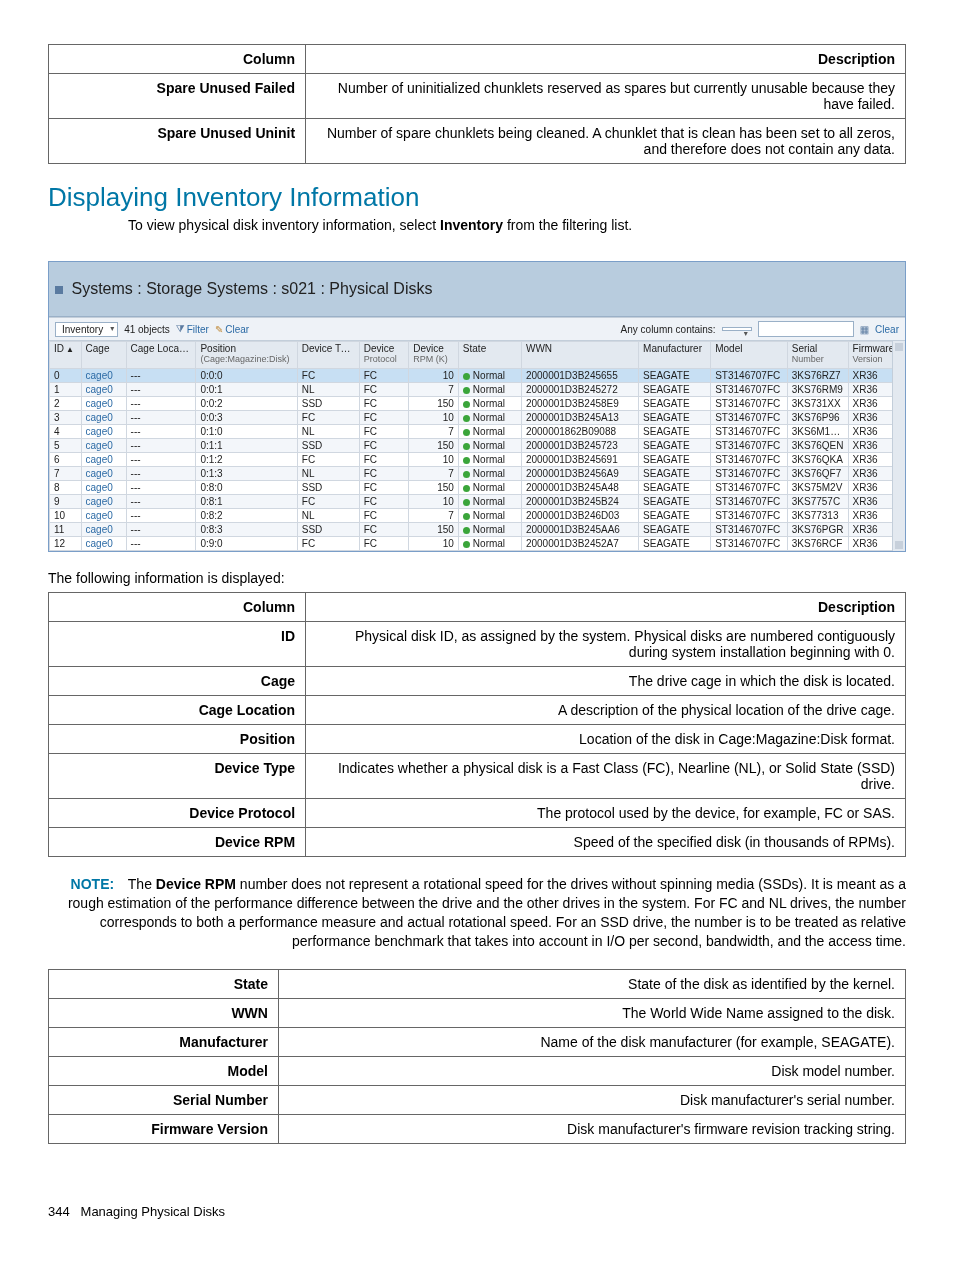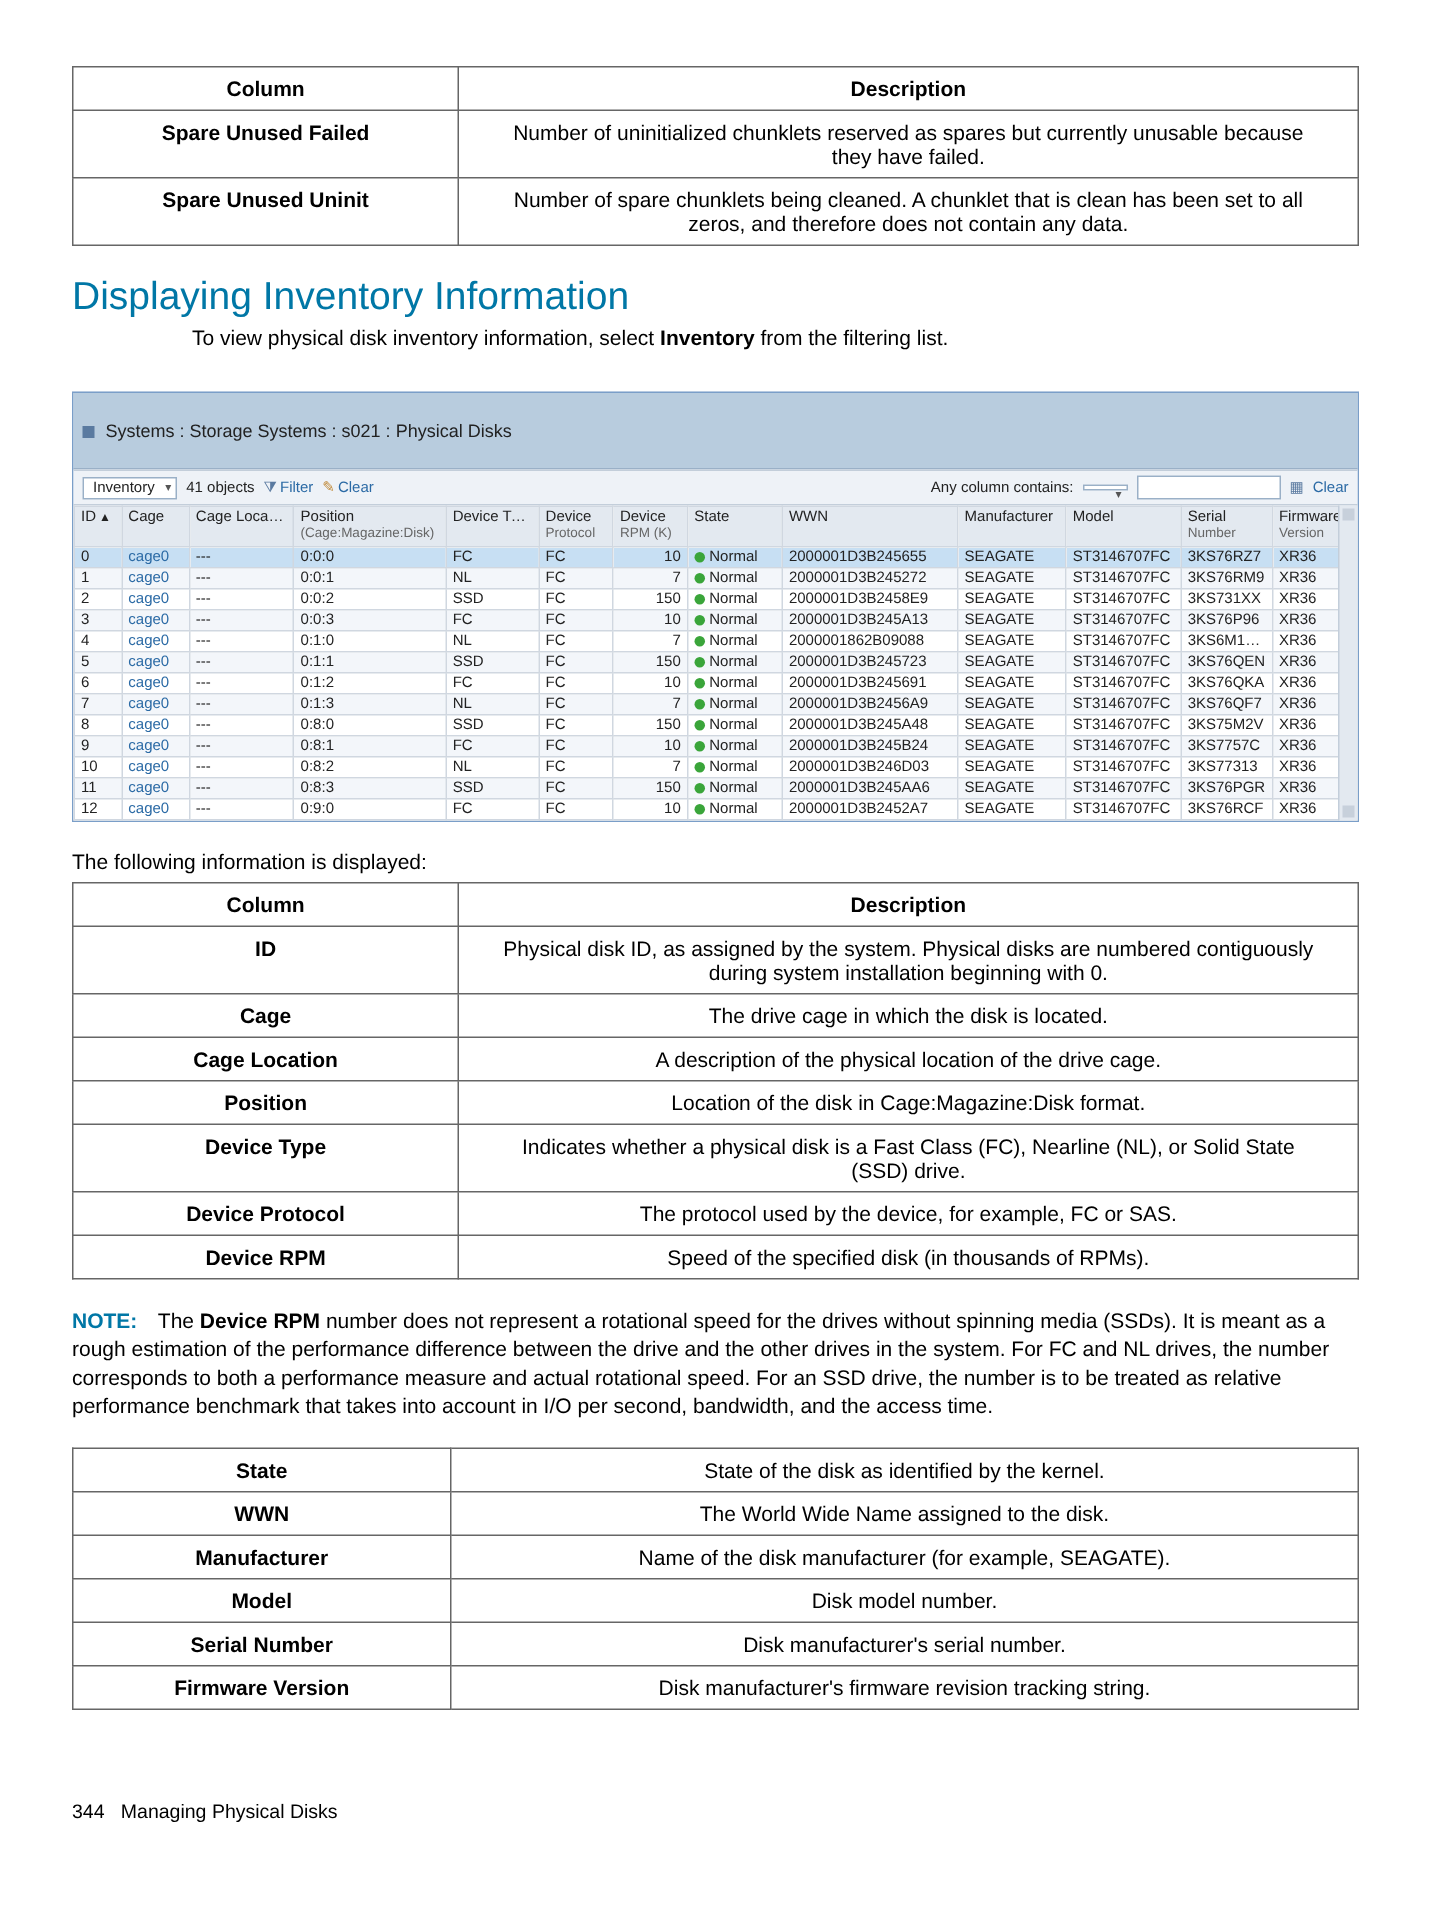--- a/index.html
+++ b/index.html
@@ -12,42 +12,43 @@
     box-sizing: border-box;
     background: #fff;
   }
   table.doc-table {
     border-collapse: collapse;
     width: 100%;
     margin: 4px 0 18px 0;
   }
   table.doc-table th, table.doc-table td {
     border: 1px solid #666;
-    padding: 6px 26px;
-    text-align: center;
+    padding: 6px 10px;
+    text-align: right;
     vertical-align: top;
     font-size: 14px;
   }
   table.doc-table th {
     font-weight: bold;
   }
   h2.section-heading {
     color: #0077a6;
     font-weight: normal;
     font-size: 26px;
     margin: 14px 0 4px 0;
   }
   .intro-text {
     margin: 0 0 28px 0;
     padding-left: 80px;
   }
   .note-block {
-    margin: 14px 0 18px 0;
+    margin: 14px 0 18px 12px;
     font-size: 14px;
     line-height: 1.35;
+    text-align: right;
   }
   .note-label {
     color: #0077a6;
     font-weight: bold;
     margin-right: 10px;
   }
   .page-footer {
     font-size: 13px;
     margin-top: 60px;
   }
@@ -58,21 +59,21 @@
     background: #e9eef5;
     font-family: Tahoma, Arial, sans-serif;
     font-size: 10px;
     color: #222;
     margin: 6px 0 18px 0;
   }
   .app-title {
     background: #b8ccde;
     padding: 18px 6px;
     border-bottom: 1px solid #9ab0c7;
-    font-size: 12px;
+    font-size: 16px;
   }
   .app-icon {
     display: inline-block;
     width: 8px; height: 8px;
     background: #5a7aa0;
     margin-right: 4px;
     vertical-align: middle;
   }
   .app-tabs {
     display: flex;

